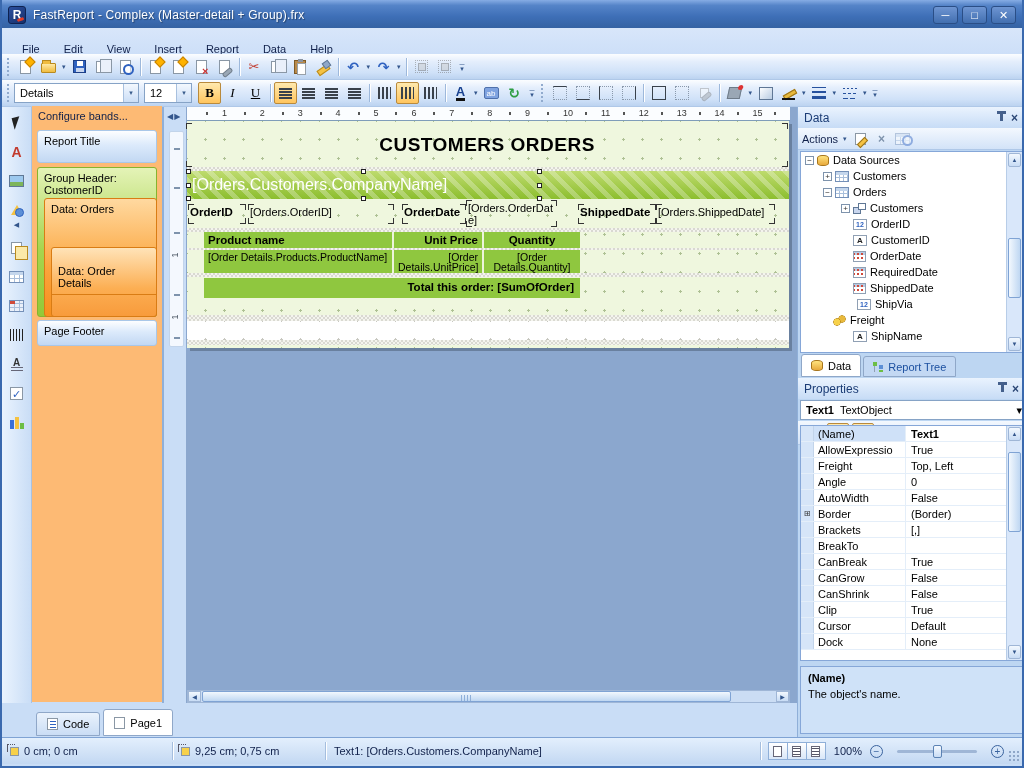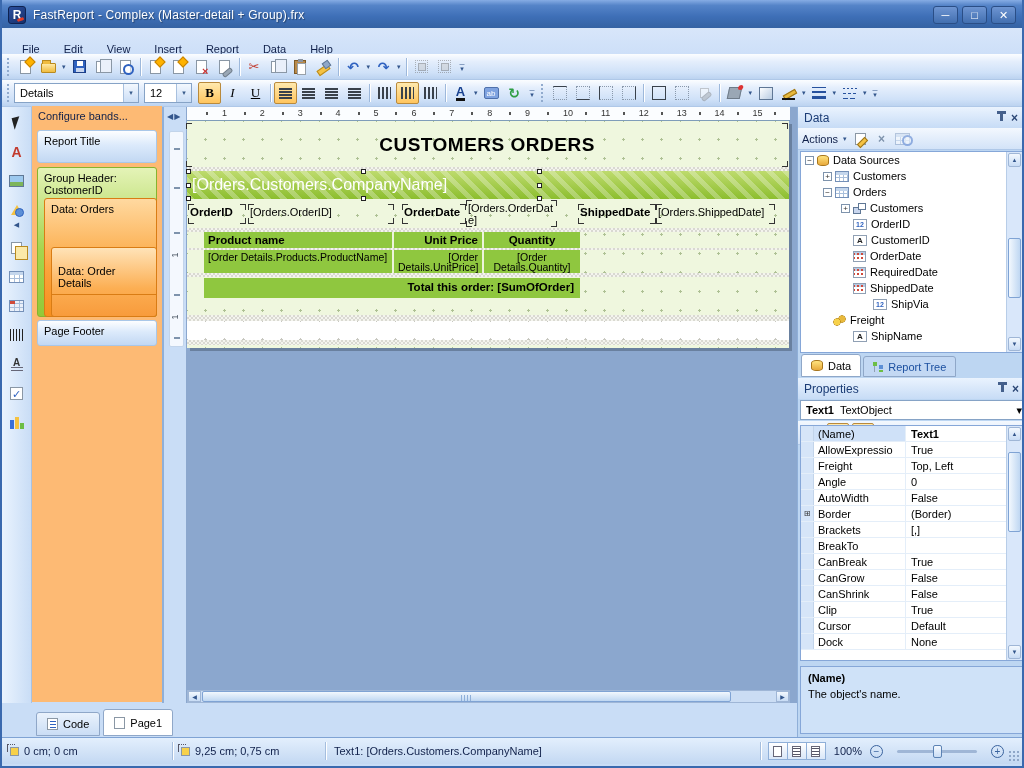--- a/index.html
+++ b/index.html
@@ -691,21 +691,21 @@
         <div class="trow" style="padding-left: 40px;">
           <span style="width: 12px; flex: 0 0 auto;"></span>
           <span class="tico tre-date"></span>
           <span>RequiredDate</span>
         </div>
         <div class="trow" style="padding-left: 40px;">
           <span style="width: 12px; flex: 0 0 auto;"></span>
           <span class="tico tre-date"></span>
           <span>ShippedDate</span>
         </div>
-        <div class="trow" style="padding-left: 60px;">
+        <div class="trow" style="padding-left: 44px;">
           <span style="width: 12px; flex: 0 0 auto;"></span>
           <span class="tico tre-number">12</span>
           <span>ShipVia</span>
         </div>
         <div class="trow" style="padding-left: 20px;">
           <span style="width: 12px; flex: 0 0 auto;"></span>
           <span class="tico tre-money"></span>
           <span>Freight</span>
         </div>
         <div class="trow" style="padding-left: 40px;">

